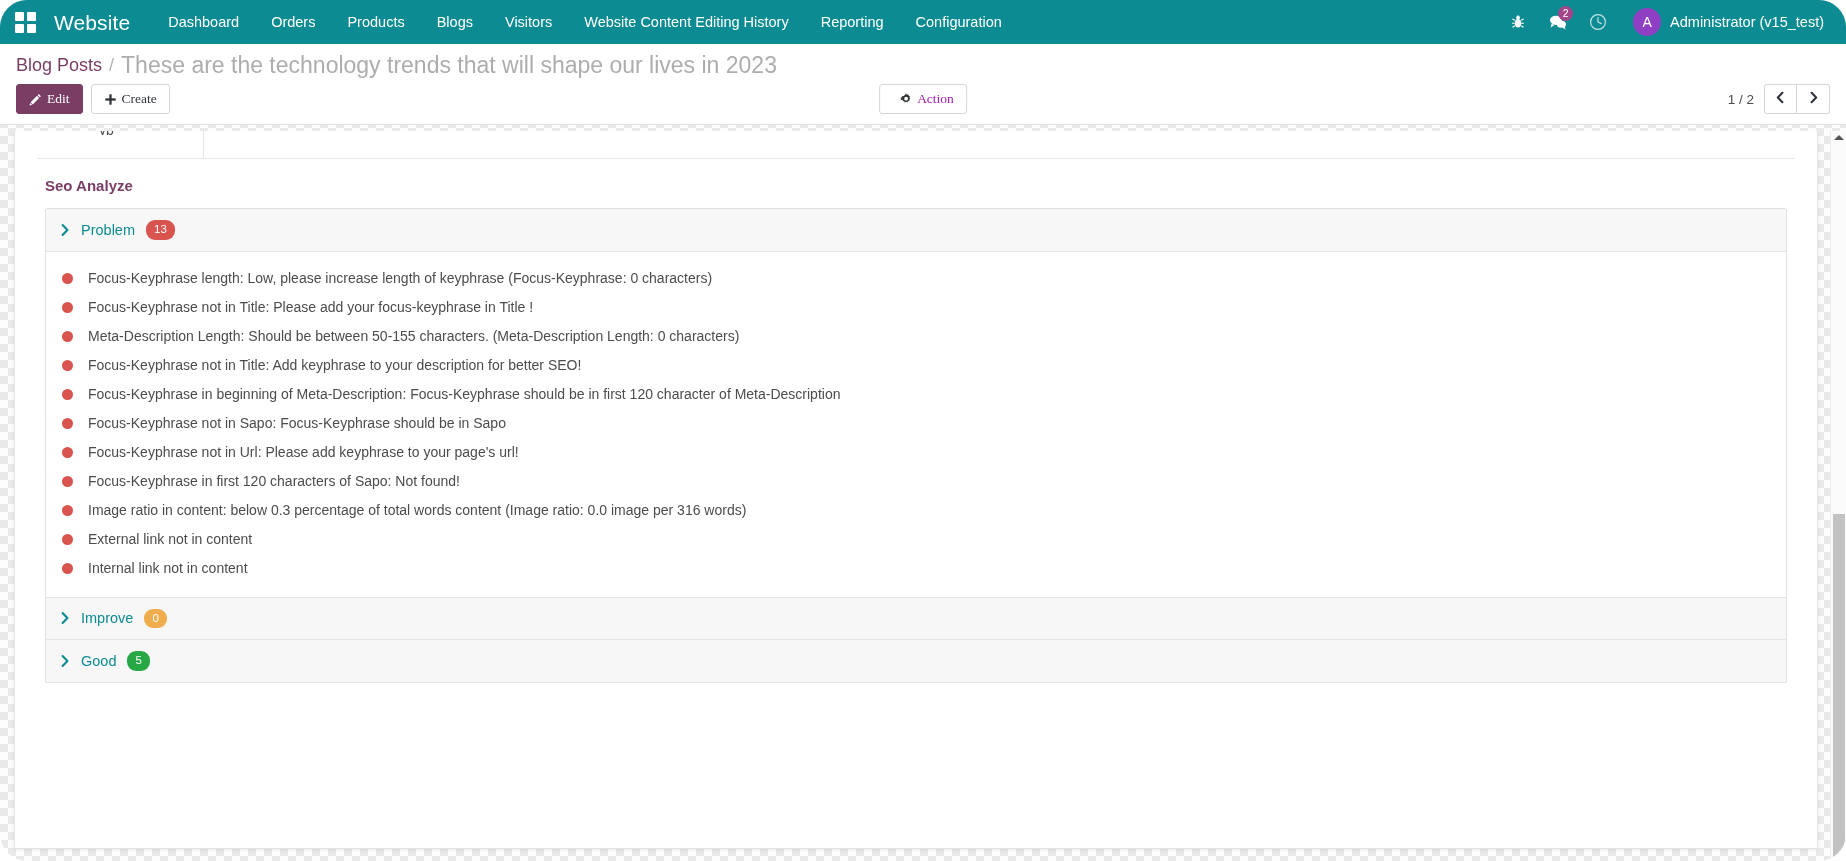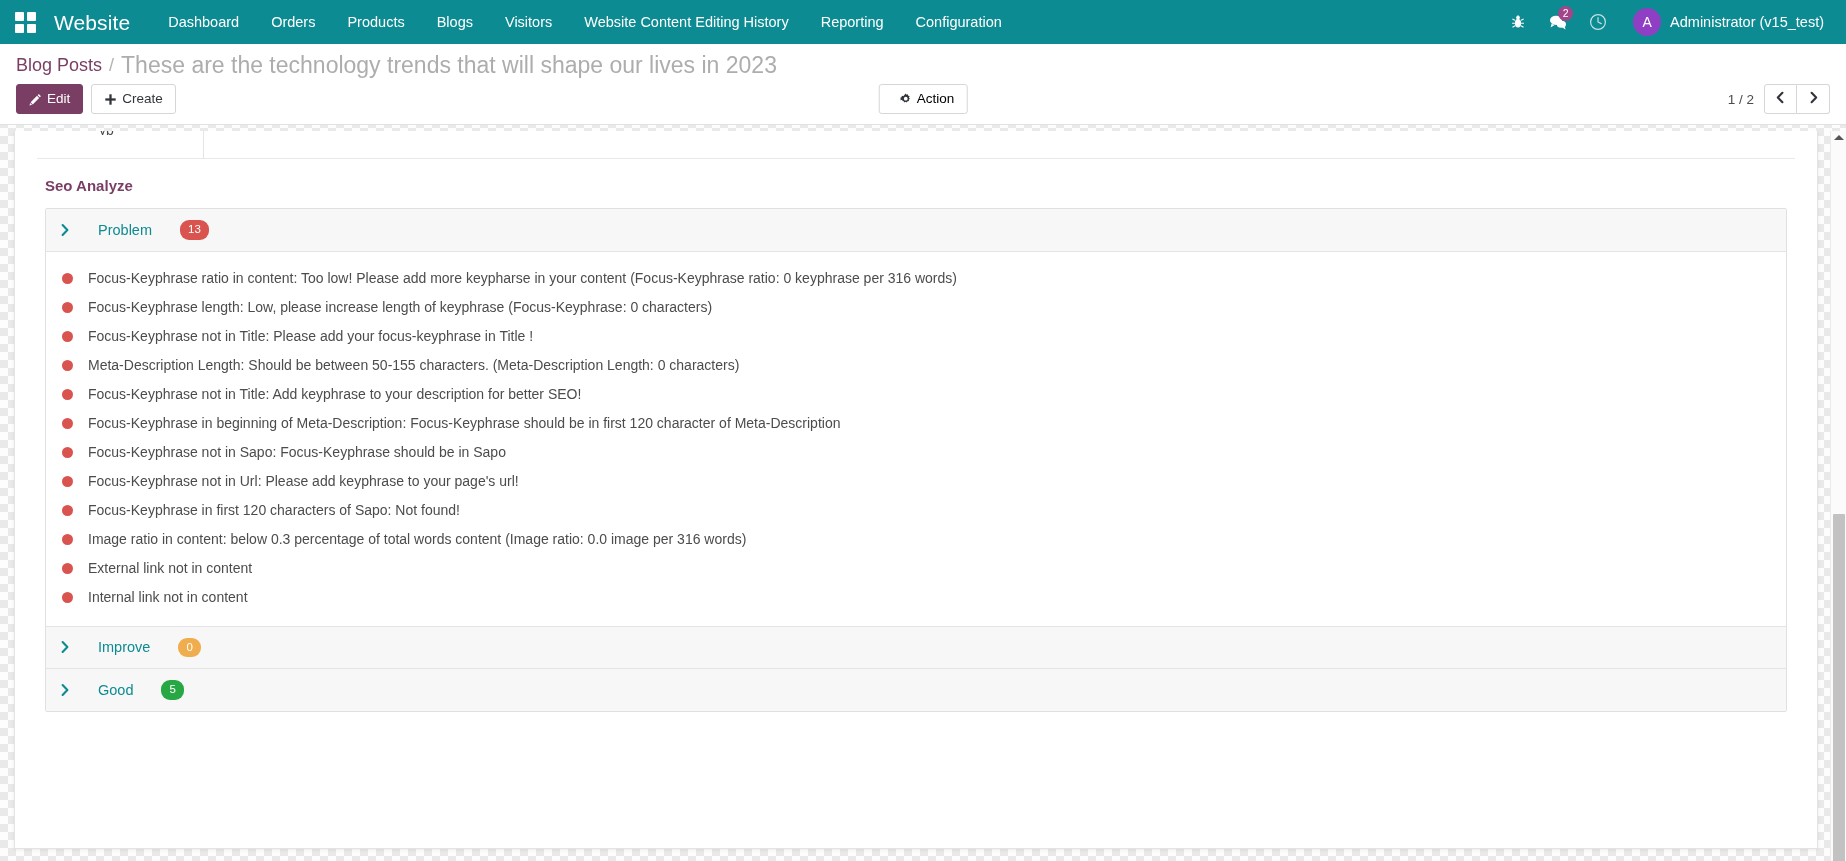--- a/index.html
+++ b/index.html
@@ -9,21 +9,21 @@
     width: 1846px; height: 861px;
     overflow: hidden;
     font-family: "Liberation Sans", sans-serif;
     font-size: 14px;
     color: #4c4c4c;
     background: #ffffff;
   }
 
   .app-root { width: 1846px; height: 861px; position: relative; overflow: hidden;
     background:
-      repeating-conic-gradient(#e9e9e9 0% 25%, #fdfdfd 0% 50%) 0 0 / 16px 16px; }
+      repeating-conic-gradient(#e9e9e9 0% 25%, #fdfdfd 0% 50%) 0 0 / 16px 16px; border-radius: 27px; }
 
   
   .navbar {
     height: 44px;
     background: #0d8b92;
     display: flex;
     align-items: center;
     padding: 0 12px 0 6px;
     position: relative;
     z-index: 40;
@@ -105,27 +105,28 @@
   .buttons-row { display: flex; align-items: center; margin-top: 4px; position: relative; }
   .btn {
     height: 30px;
     display: inline-flex; align-items: center; gap: 5px;
     font-size: 13.5px;
     border-radius: 3px;
     padding: 0 12px;
     cursor: pointer;
     white-space: nowrap;
     line-height: 1;
+    font-family: Liberation Serif, serif;
   }
   .btn-primary { background: #7a3e65; color: #ffffff; border: 1px solid #7a3e65; }
   .btn-default { background: #ffffff; color: #31353b; border: 1px solid #d6d6d6; margin-left: 8px; }
   .btn svg { display: block; }
 
   .action-wrap { position: absolute; left: 50%; transform: translateX(-50%); display: flex; }
-  .btn-action { background: #ffffff; color: #000000; border: 1px solid #d6d6d6; padding-left: 20px; }
+  .btn-action { background: #ffffff; color: #a21caf; border: 1px solid #d6d6d6; padding-left: 20px; }
 
   .pager-wrap { margin-left: auto; display: flex; align-items: center; gap: 10px; }
   .pager-count { font-size: 13.5px; color: #4c4c4c; white-space: nowrap; }
   .pager-btns { display: flex; }
   .pager-btn {
     width: 33px; height: 30px;
     background: #ffffff;
     border: 1px solid #d6d6d6;
     display: flex; align-items: center; justify-content: center;
     cursor: pointer;
@@ -167,21 +168,21 @@
     font-size: 15px;
     font-weight: bold;
     padding: 18px 0 14px 8px;
   }
 
   
   .accordion { border: 1px solid #e0e0e0; border-radius: 2px; background: #ffffff; margin: 0 8px; }
   .acc-header {
     background: #f7f7f7;
     padding: 11px 14px;
-    display: flex; align-items: center; gap: 28px;
+    display: flex; align-items: center; gap: 11px;
     cursor: pointer;
     border-bottom: 1px solid #e4e4e4;
   }
   .acc-header.no-border { border-bottom: none; }
   .chev { color: #0d8b92; display: flex; align-items: center; flex: 0 0 auto; }
   .acc-label { color: #0d8b92; font-size: 14.5px; white-space: nowrap; }
   .badge {
     color: #ffffff;
     font-size: 11.5px;
     line-height: 1;
@@ -369,24 +370,20 @@
                 <path d="M2.6 2 L7.4 7 L2.6 12"></path>
               </svg>
             </span>
             <span class="acc-label">Problem</span>
             <span class="badge badge-danger">13</span>
           </div>
 
           <div class="acc-body">
             <div class="issue-row">
               <span class="dot"></span>
-              <span class="issue-text">Focus-Keyphrase ratio in content: Too low! Please add more keypharse in your content (Focus-Keyphrase ratio: 0 keyphrase per 316 words)</span>
-            </div>
-            <div class="issue-row">
-              <span class="dot"></span>
               <span class="issue-text">Focus-Keyphrase length: Low, please increase length of keyphrase (Focus-Keyphrase: 0 characters)</span>
             </div>
             <div class="issue-row">
               <span class="dot"></span>
               <span class="issue-text">Focus-Keyphrase not in Title: Please add your focus-keyphrase in Title !</span>
             </div>
             <div class="issue-row">
               <span class="dot"></span>
               <span class="issue-text">Meta-Description Length: Should be between 50-155 characters. (Meta-Description Length: 0 characters)</span>
             </div>

